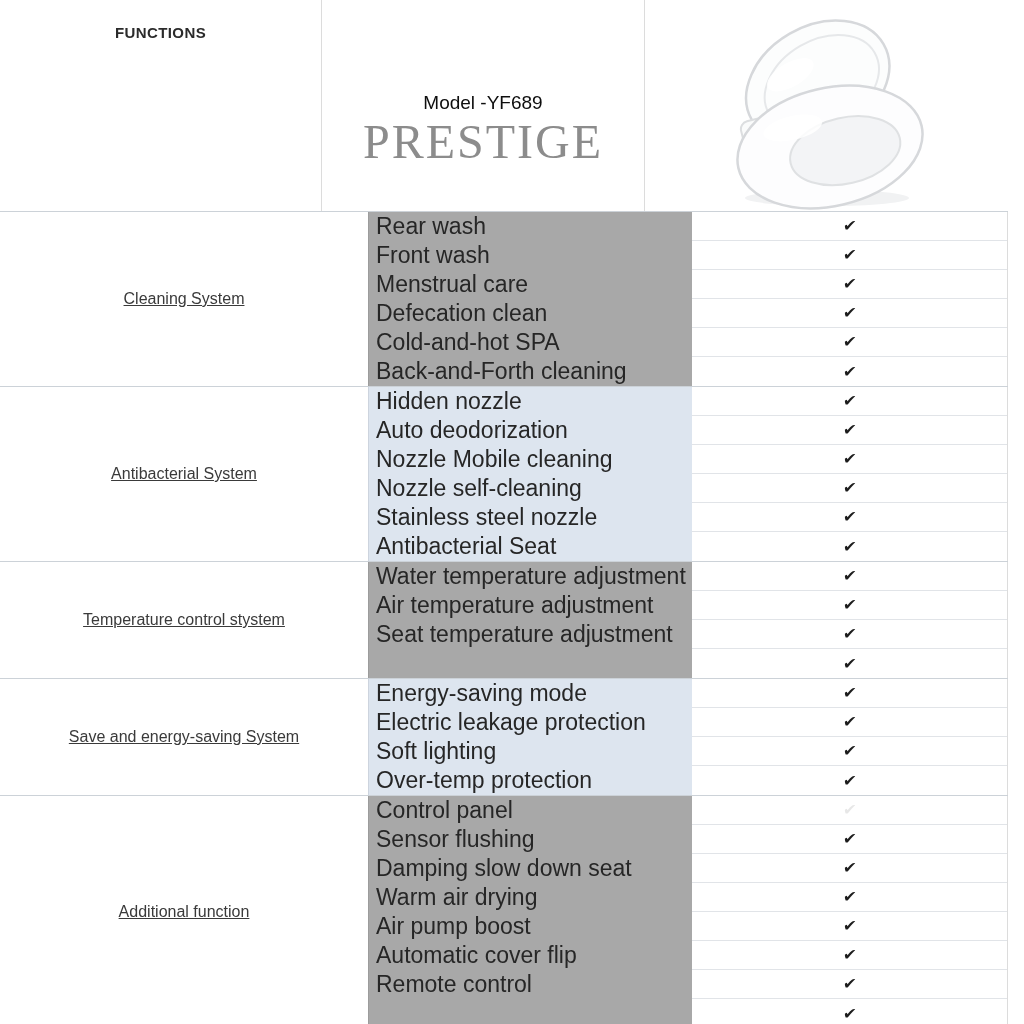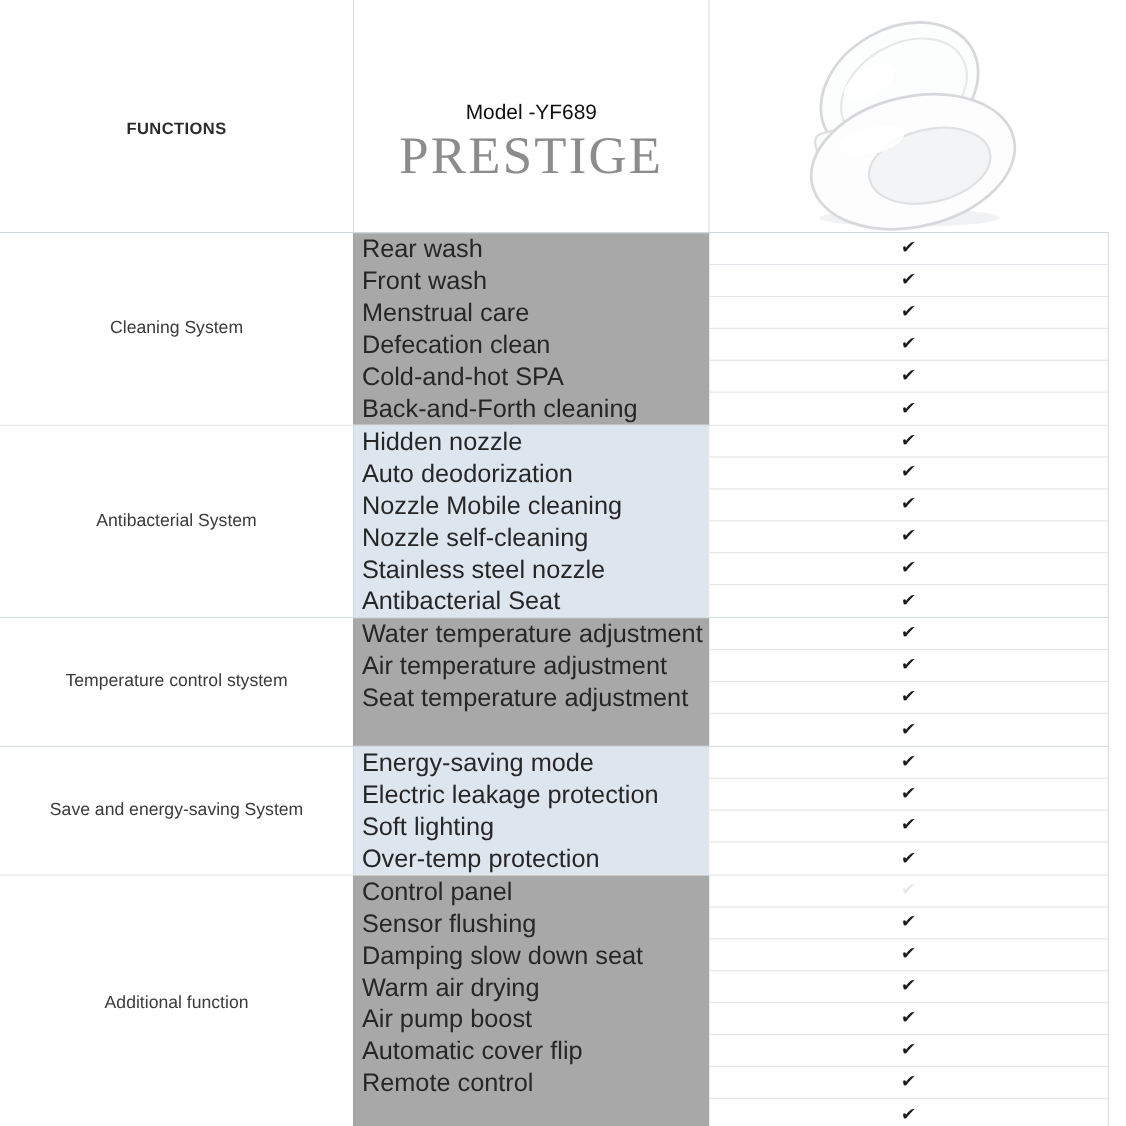--- a/index.html
+++ b/index.html
@@ -13,41 +13,41 @@
     --brand-text:#8c8c8c;
     --check-color:#1c1c1c;
   }
   html,body{margin:0;padding:0;background:#ffffff;}
   body{font-family:"Liberation Sans","DejaVu Sans",sans-serif;}
   .page{position:relative;width:1024px;height:1024px;background:#fff;overflow:hidden;}
 
   
   .functions-header{
     position:absolute;left:0;top:0;width:321px;height:211px;
-    display:flex;align-items:center;justify-content:center;padding-top:24px;box-sizing:border-box;
+    display:flex;justify-content:center;padding-top:24px;box-sizing:border-box;
     font-size:15px;font-weight:bold;letter-spacing:.4px;color:#2b2b2b;
   }
   .header-mid-box{
     position:absolute;left:321px;top:0;width:324px;height:212px;box-sizing:border-box;
     border-left:1px solid var(--box-border);border-right:1px solid var(--box-border);
     text-align:center;background:#fff;
   }
   .model-label{margin-top:92px;font-size:19px;color:#0e0e0e;}
   .brand-label{
     margin-top:4px;font-family:"Liberation Serif","DejaVu Serif",serif;
     font-size:48px;line-height:1;color:var(--brand-text);letter-spacing:2px;
   }
   .product-figure{position:absolute;left:702px;top:2px;width:245px;height:212px;}
 
   
   .spec-table{position:absolute;left:0;top:211px;width:1008px;}
   .section{display:flex;border-top:1px solid var(--grid-line);box-sizing:content-box;}
   .cell-left{
-    width:321px;display:flex;align-items:center;justify-content:center;
-    font-size:16px;color:var(--category-text);background:#fff;
+    width:368px;display:flex;align-items:center;justify-content:center;
+    font-size:16px;color:var(--category-text);background:#fff;text-decoration:underline;
   }
   .cell-mid{width:324px;box-sizing:border-box;border-left:1px solid rgba(0,0,0,0.07);}
   .tone-gray{background:var(--gray-cell);}
   .tone-blue{background:var(--blue-cell);}
   .cell-right{flex:1;border-right:1px solid var(--box-border);box-sizing:border-box;background:#fff;}
   .feature-row{
     height:29px;line-height:29px;padding-left:7px;
     font-size:23px;color:var(--feature-text);white-space:nowrap;overflow:hidden;
   }
   .check-row{

